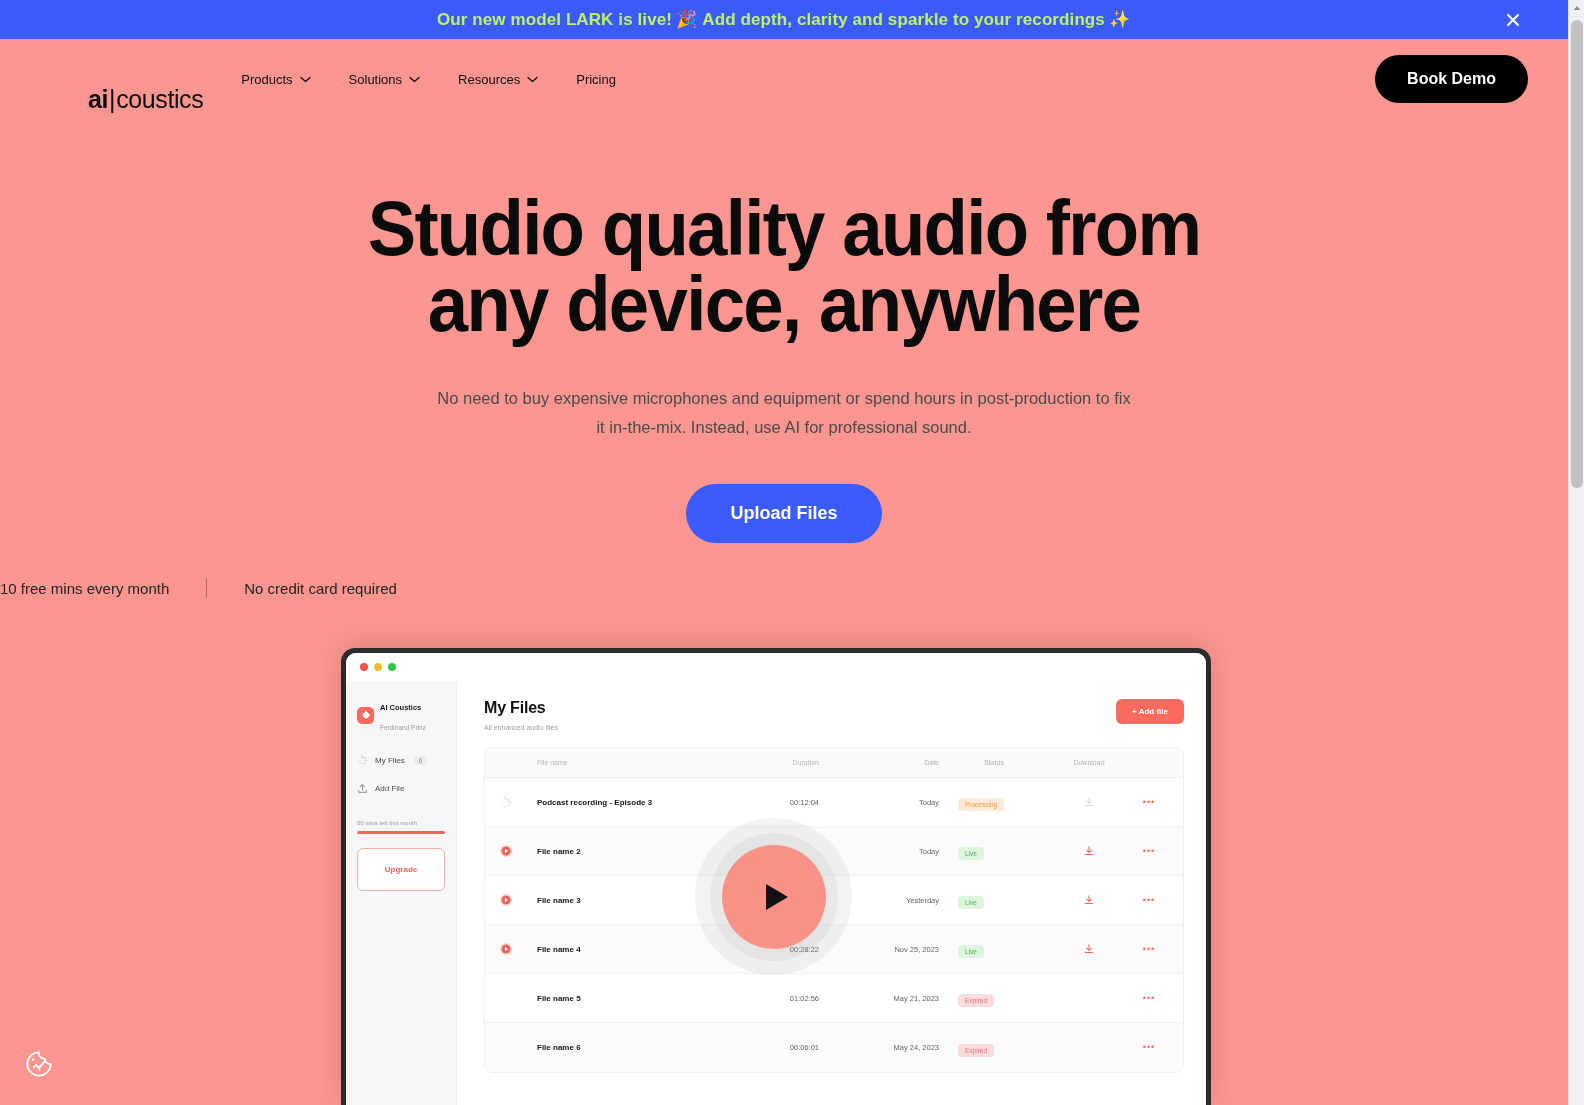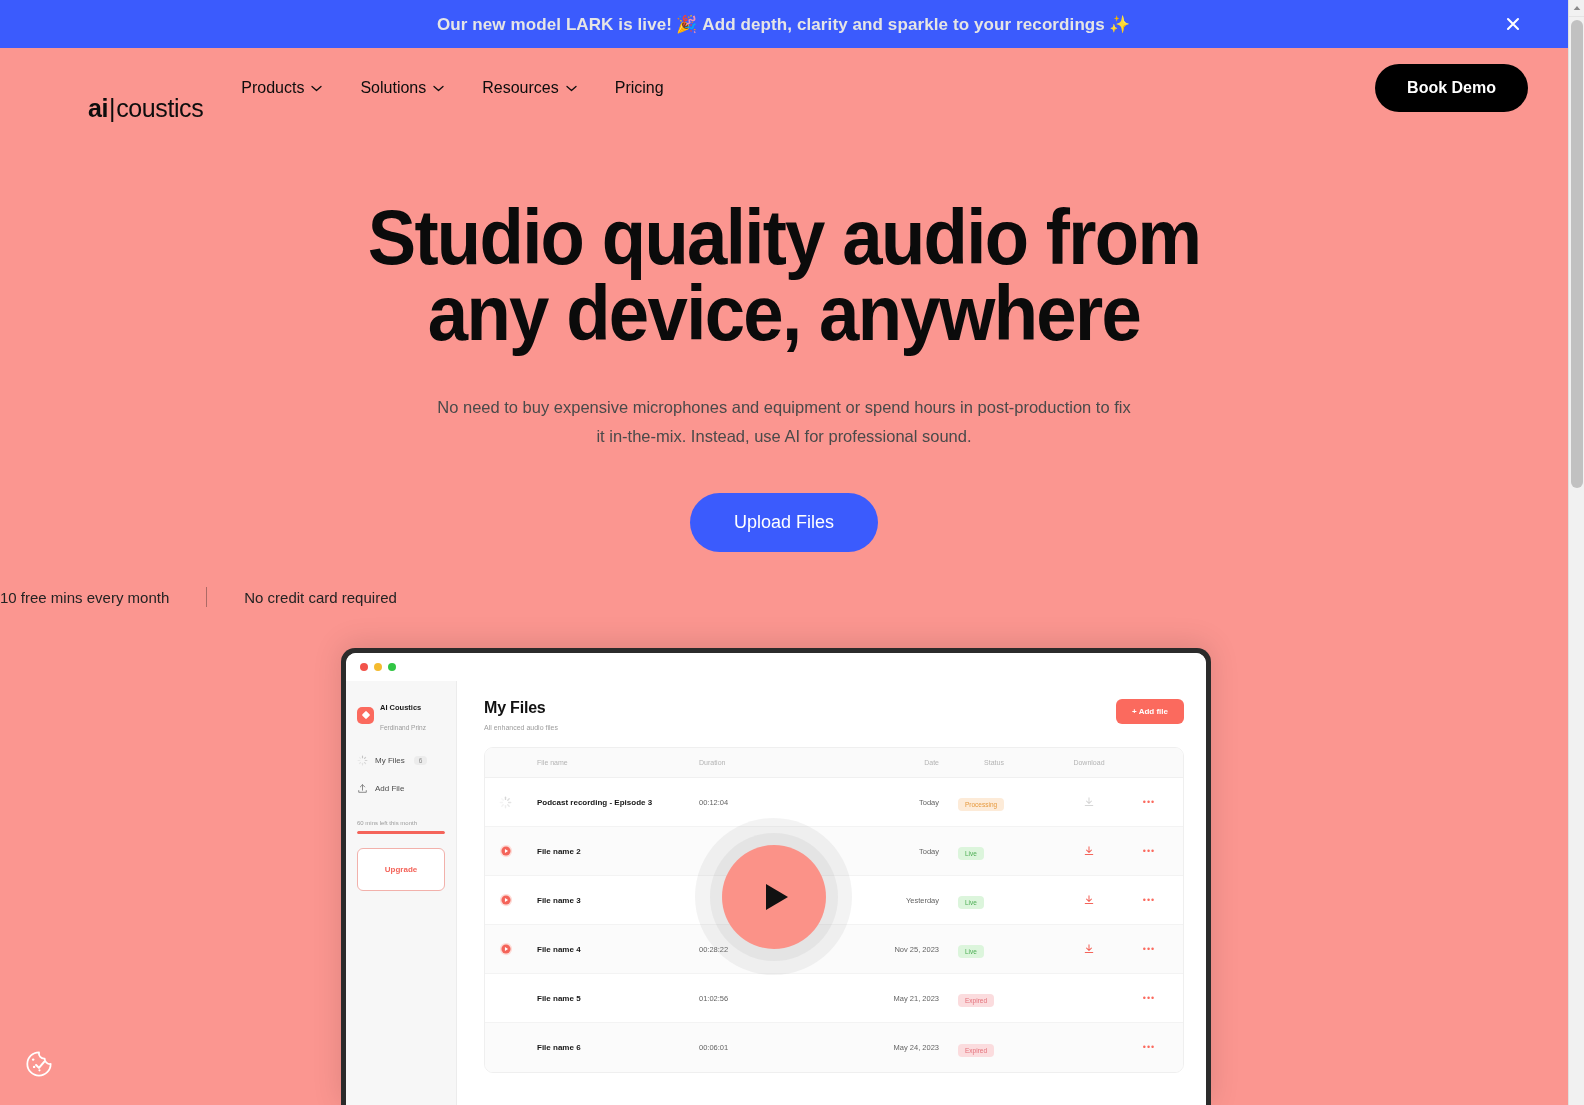--- a/index.html
+++ b/index.html
@@ -6,24 +6,24 @@
   html, body {
     width:1584px; height:1105px;
     overflow:hidden;
     font-family:"Liberation Sans", sans-serif;
   }
   body { background:#fb9690; position:relative; }
 
   
   .banner{
     position:relative;
-    height:48px; width:1568px;
+    height:39px; width:1568px;
     background:#3B5BFD;
     display:flex; align-items:center; justify-content:center;
-    color:#e5e5e5;
+    color:#bef264;
   }
   .banner-text{
     font-size:17px; font-weight:600; letter-spacing:.1px;
     display:flex; align-items:center; gap:8px;
     white-space:nowrap;
   }
   .banner-close{
     position:absolute; right:44px; top:50%; transform:translateY(-50%);
     width:22px; height:22px; cursor:pointer;
     display:flex; align-items:center; justify-content:center;
@@ -57,21 +57,21 @@
     display:flex; align-items:baseline;
     white-space:nowrap;
   }
   .logo .b{ font-weight:700; }
   .logo .bar{ font-weight:300; margin:0 1px; }
   .logo .r{ font-weight:400;margin-top:40px; }
 
   .navlinks{ display:flex; align-items:center; gap:38px; margin-left:38px; }
   .navlink{
     display:flex; align-items:center; gap:7px;
-    font-size:16px; color:#0d0d0d; cursor:pointer; white-space:nowrap;
+    font-size:13px; color:#0d0d0d; cursor:pointer; white-space:nowrap;
   }
   .chev{ display:block; }
 
   .bookdemo{
     margin-left:auto;
     background:#000; color:#fff;
     font-size:16px; font-weight:700;
     padding:15px 32px; border-radius:40px; border:none;
     cursor:pointer; white-space:nowrap;
     font-family:"Liberation Sans", sans-serif;
@@ -88,21 +88,21 @@
   }
   .hero-sub{
     margin:42px auto 0;
     width:700px;
     font-size:16.5px; line-height:1.75;
     color:#4a4a4a;
   }
   .upload-btn{
     margin-top:42px;
     background:#3B5BFD; color:#fff;
-    font-size:18px; font-weight:400;
+    font-size:18px; font-weight:700;
     padding:19px 44px; border-radius:40px; border:none;
     cursor:pointer;
     font-family:"Liberation Sans", sans-serif;
   }
   .hero-meta{
     margin-top:35px;
     display:flex; align-items:center; justify-content:flex-start; gap:37px;
     font-size:15px; color:#232323;
   }
   .hero-meta .divider{ width:1px; height:20px; background:#6d4744; opacity:.55; }
@@ -210,21 +210,21 @@
     display:flex; align-items:center;
     height:49px; padding:0 14px;
     border-bottom:1px solid #f3f3f3;
   }
   .trow:last-child{ border-bottom:none; }
   .trow.head{ height:30px; background:#fafafa; border-bottom:1px solid #f0f0f0; }
   .trow.alt{ background:#fbfbfb; }
 
   .c-icon{ width:38px; flex:0 0 38px; display:flex; align-items:center; }
   .c-name{ flex:1 1 auto; min-width:0; font-size:8px; font-weight:700; color:#161616; }
-  .c-dur{ width:120px; flex:0 0 120px; text-align:left; font-size:7.5px; color:#636363; }
+  .c-dur{ width:120px; flex:0 0 120px; text-align:right; font-size:7.5px; color:#636363; }
   .c-date{ width:120px; flex:0 0 120px; font-size:7.5px; color:#636363;text-align:right; }
   .c-status{ width:110px; flex:0 0 110px; }
   .c-dl{ width:80px; flex:0 0 80px; display:flex; justify-content:center; }
   .c-more{ width:40px; flex:0 0 40px; display:flex; justify-content:center; }
 
   .trow.head .c-name,
   .trow.head .c-dur,
   .trow.head .c-date,
   .trow.head .c-status,
   .trow.head .c-dl{

